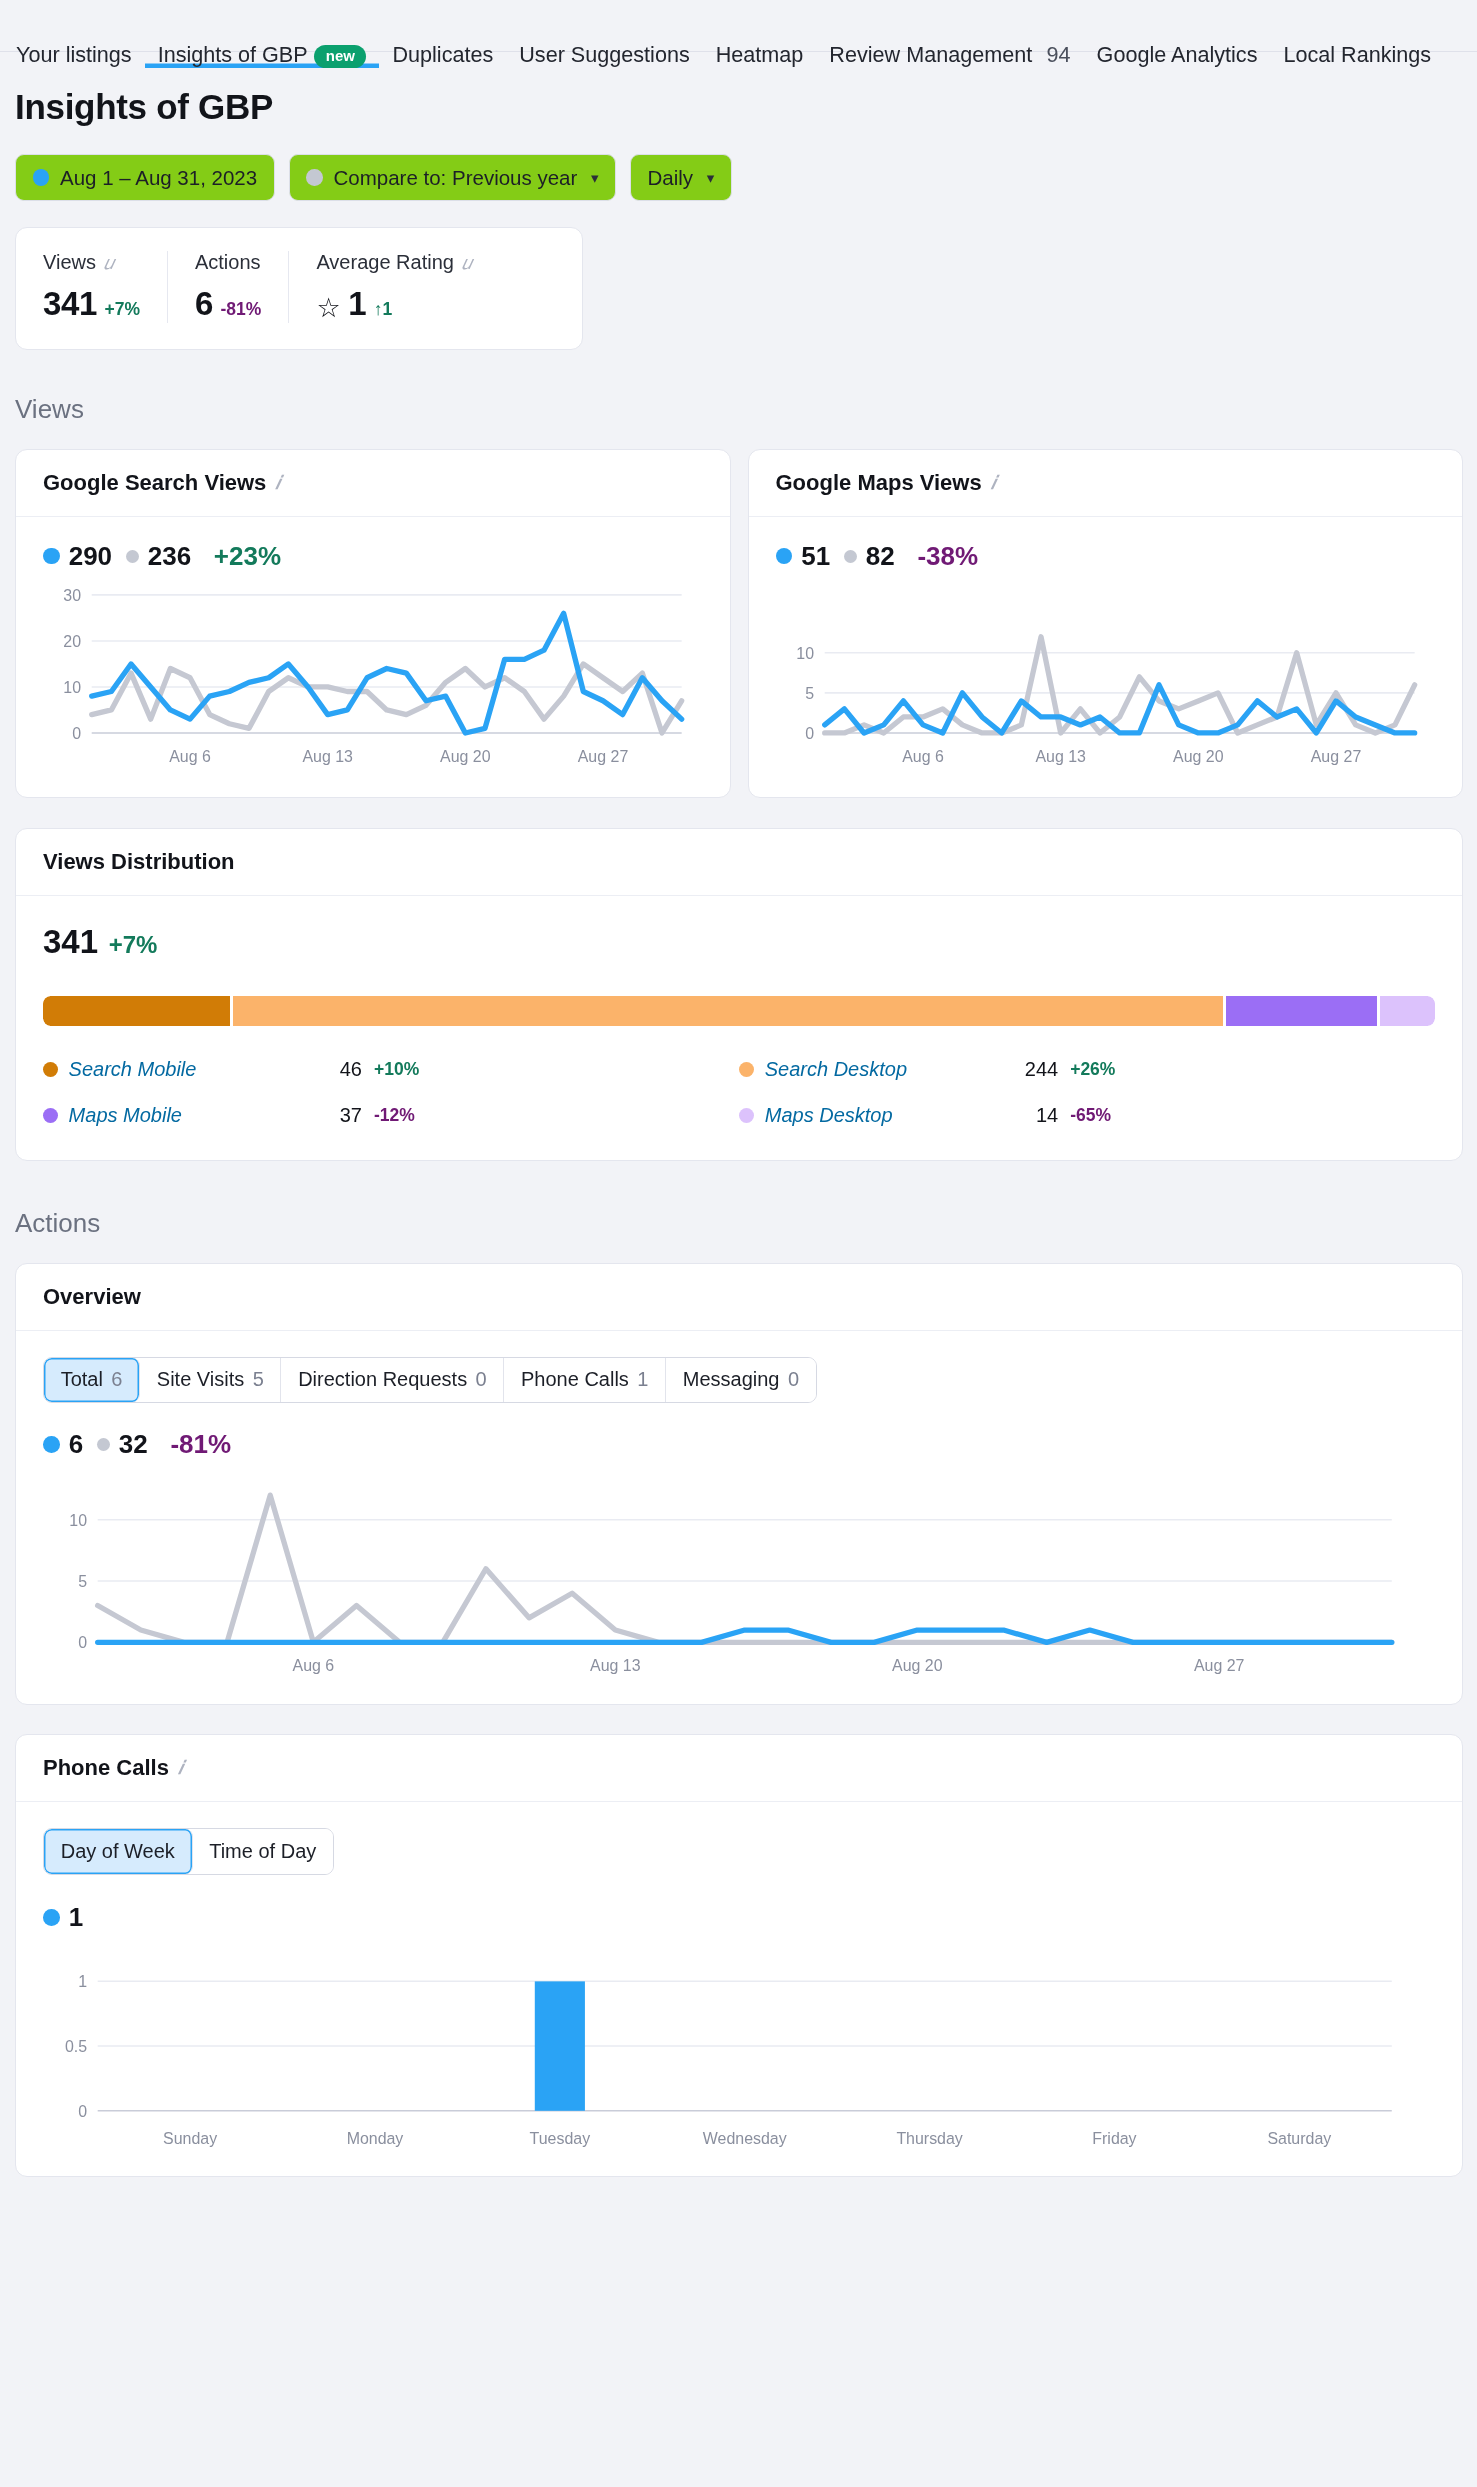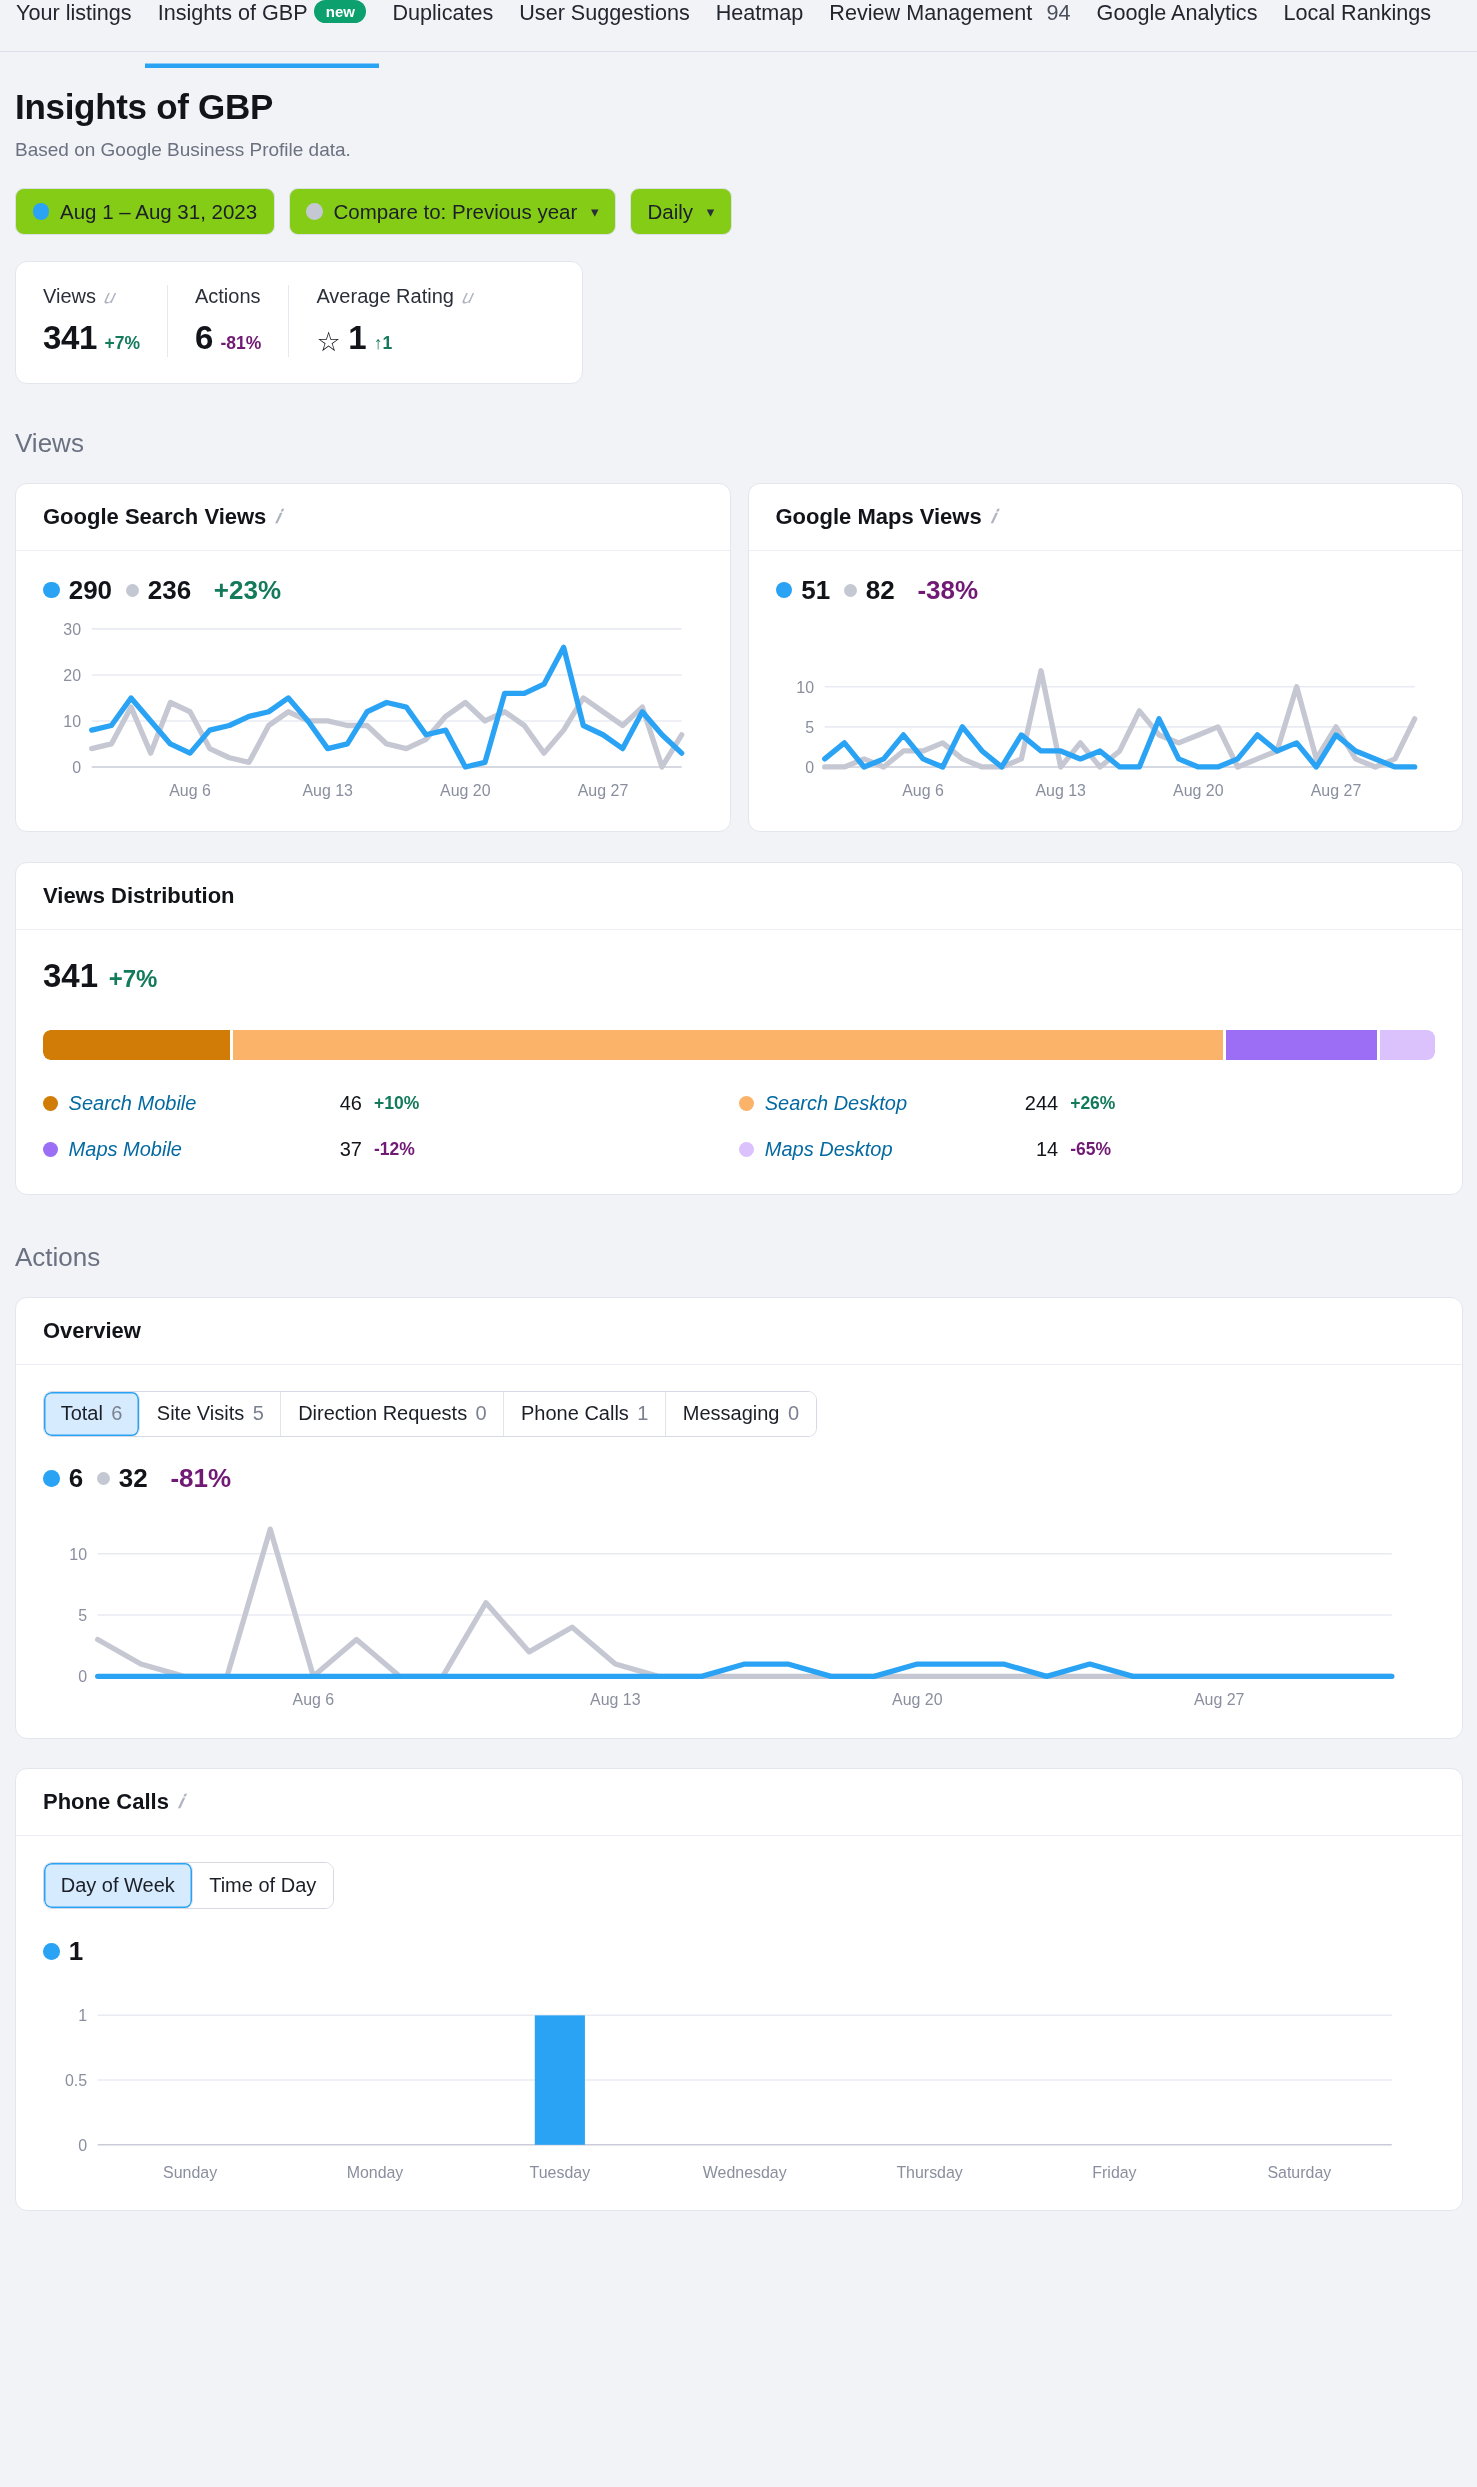--- a/index.html
+++ b/index.html
@@ -18,21 +18,21 @@
     background: #f2f3f7;
     display: flex;
     align-items: flex-start;
     padding: 0 0 0 3px;
     border-bottom: 1.5px solid #dfe1ea;
     position: relative;
   }
   .navitem {
     height: 68px;
     display: flex;
-    align-items: flex-start;
+    align-items: flex-end;
     gap: 6.8px;
     padding: 0 13px;
     font-size: 21.6px;
     color: #23262f;
     white-space: nowrap;
     cursor: pointer;
   }
   .navitem.active { box-shadow: inset 0 -4.6px 0 0 #2aa3f5; font-weight: 400; }
   .navbadge {
     background: #0ba06e;
@@ -218,21 +218,20 @@
           <span>Google Analytics</span>
         </div>
         <div class="navitem">
           <span>Local Rankings</span>
         </div>
       </div>
   </div>
 
   <div class="header">
     <h1 class="title">Insights of GBP</h1>
-    <div class="subtitle">Based on Google Business Profile data.</div>
   </div>
 
   <div class="filters">
     <div class="pill">
       <span class="dot blue"></span>
       <span>Aug 1 – Aug 31, 2023</span>
     </div>
     <div class="pill">
       <span class="dot grey"></span>
       <span>Compare to: Previous year</span>

